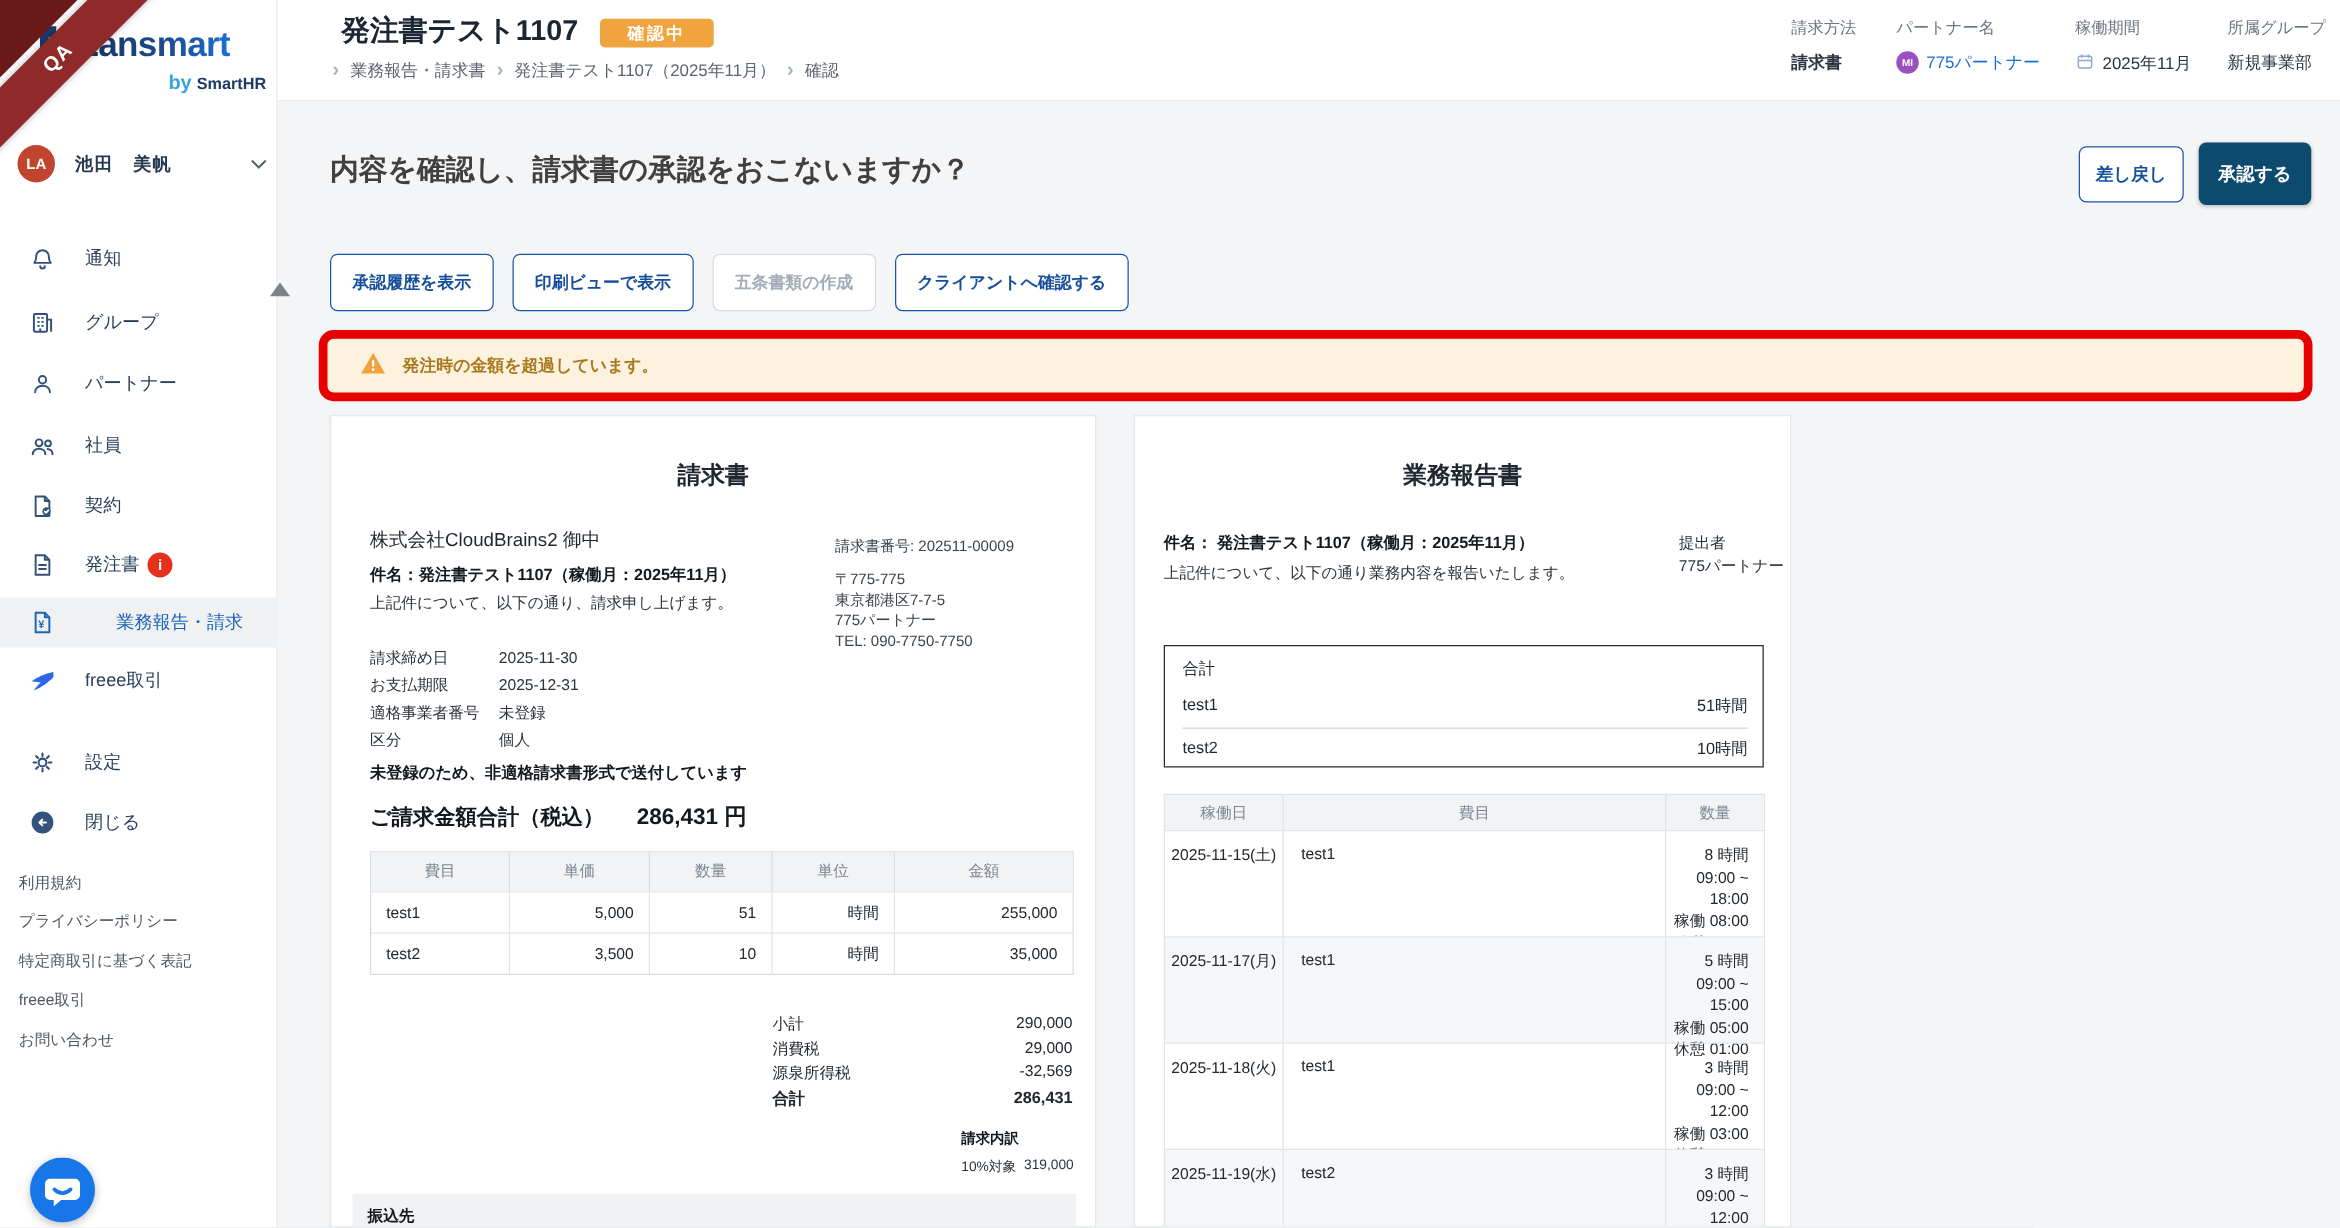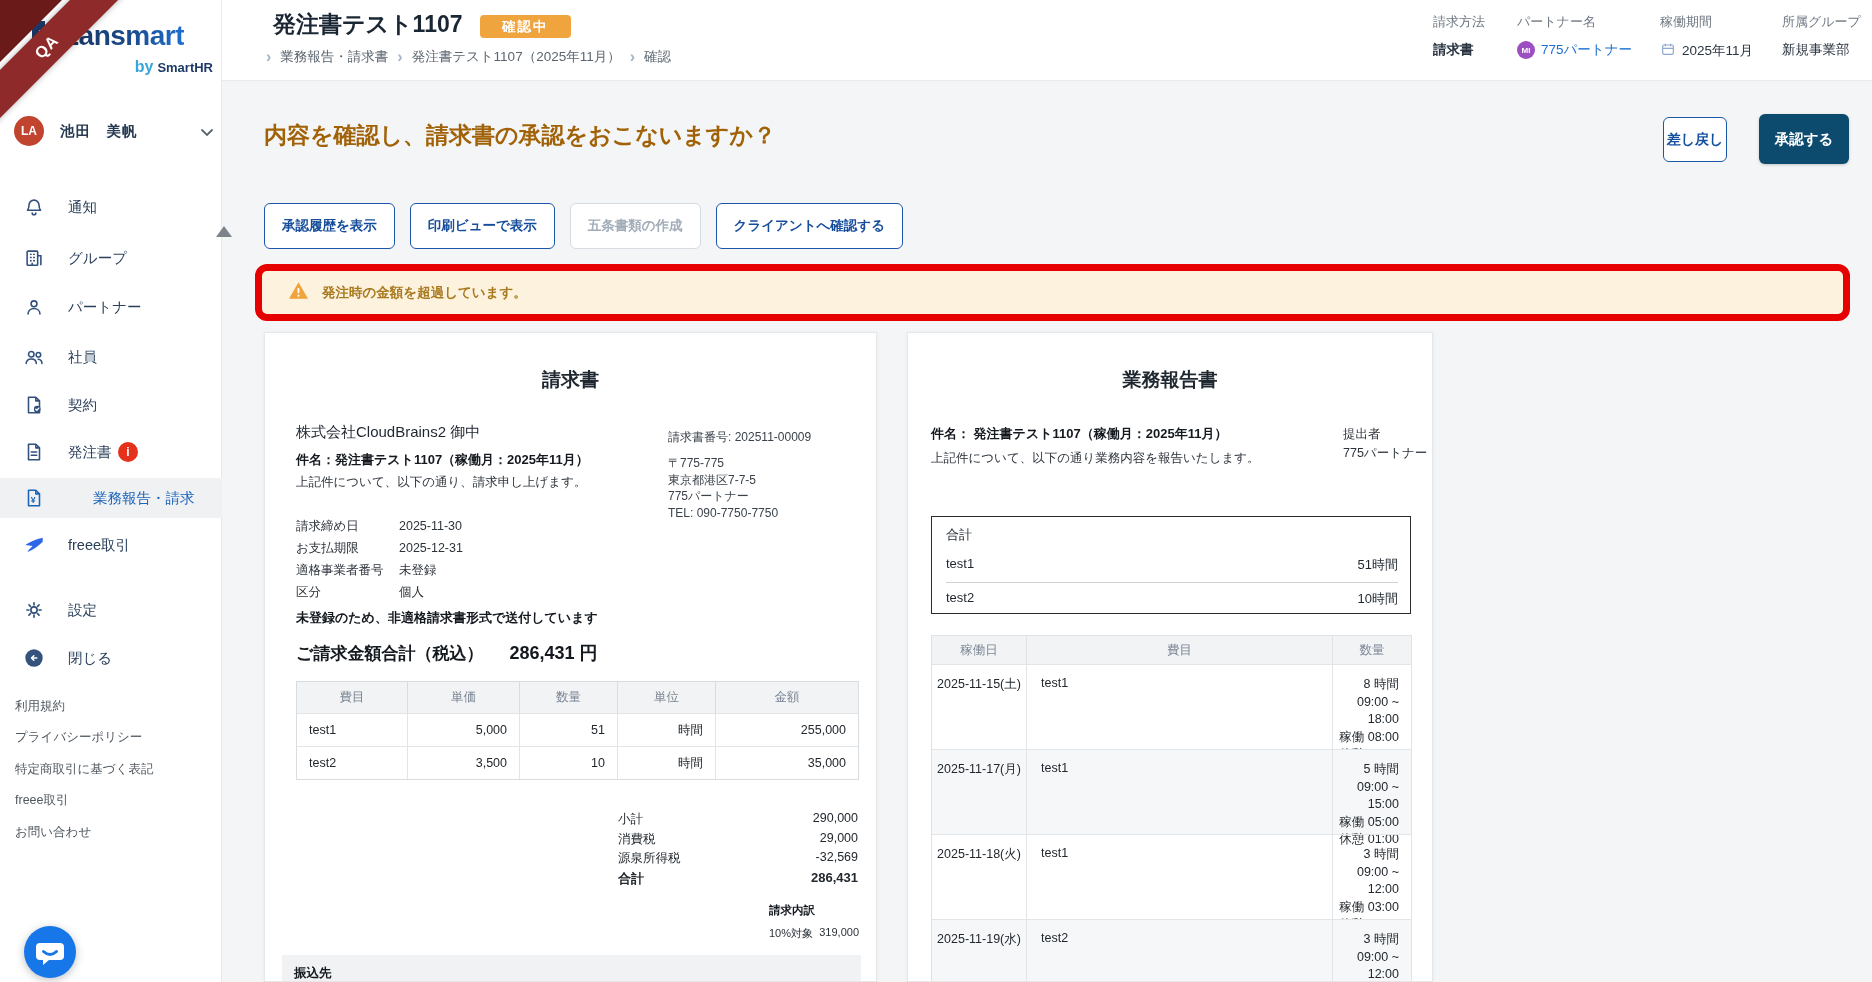--- a/index.html
+++ b/index.html
@@ -40,23 +40,23 @@
   .crumb-sep { font-size:16px; color:#a3b4c4; font-weight:700; line-height:1; }
   .meta-col { position:absolute; top:13px; z-index:4; }
   .meta-label { font-size:13px; color:#6c7681; }
   .meta-value { position:absolute; top:28px; left:0; font-size:13.5px; color:#2a3541; white-space:nowrap; display:flex; align-items:center; gap:6px; }
   .meta-value.bold { font-weight:700; }
   .mini-avatar { width:18px; height:18px; border-radius:50%; background:#9b4fc0; color:#fff; font-size:8px; font-weight:700;
     display:flex; align-items:center; justify-content:center; }
   .meta-link { color:#1b6fd0; cursor:pointer; }
 
   
-  .question { position:absolute; left:264px; top:120px; font-size:23px; font-weight:700; color:#a16207; }
+  .question { position:absolute; left:264px; top:120px; font-size:23px; font-weight:700; color:#404040; }
   .btn { display:inline-flex; align-items:center; justify-content:center; border-radius:6px; font-weight:700; cursor:pointer; }
-  .btn-reject { position:absolute; left:1663px; top:117px; width:64px; height:45px; background:#fff; border:1.5px solid #1a57a8; color:#15509e; font-size:14px; }
+  .btn-reject { position:absolute; left:1663px; top:117px; width:84px; height:45px; background:#fff; border:1.5px solid #1a57a8; color:#15509e; font-size:14px; }
   .btn-approve { position:absolute; left:1759px; top:114px; width:90px; height:50px; background:#0c4a6e; border:none; color:#fff; font-size:14.5px; box-shadow:0 1px 3px rgba(0,0,0,.2); }
   .toolbar { position:absolute; left:264px; top:203px; display:flex; gap:15px; }
   .btn-tool { height:46px; padding:0 17px; background:#fff; border:1.5px solid #1a57a8; color:#174e9c; font-size:13.5px; }
   .btn-tool.disabled { border-color:#d5dbe1; color:#a2adb8; cursor:default; }
   .collapse-handle { position:absolute; left:216px; top:226px; width:0; height:0; border-left:8px solid transparent; border-right:8px solid transparent; border-bottom:11px solid #7d838a; cursor:pointer; z-index:4; }
 
   
   .warning { position:absolute; left:255px; top:264px; width:1595px; height:57px; border:7px solid #e60000; border-radius:12px;
     background:#fcf2de; display:flex; align-items:center; padding-left:26px; gap:13px; }
   .warning-text { font-size:13.5px; font-weight:700; color:#a9791e; }

